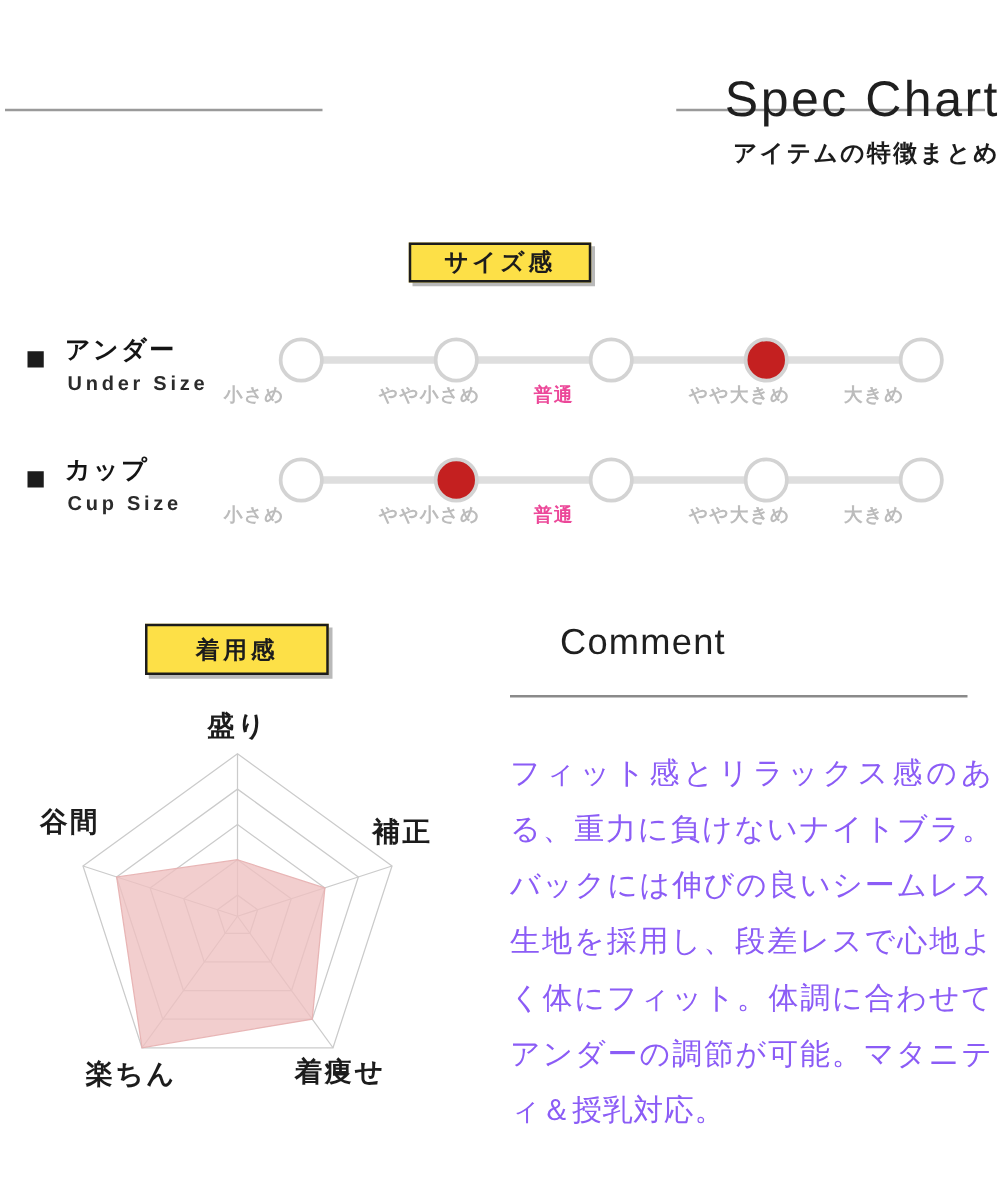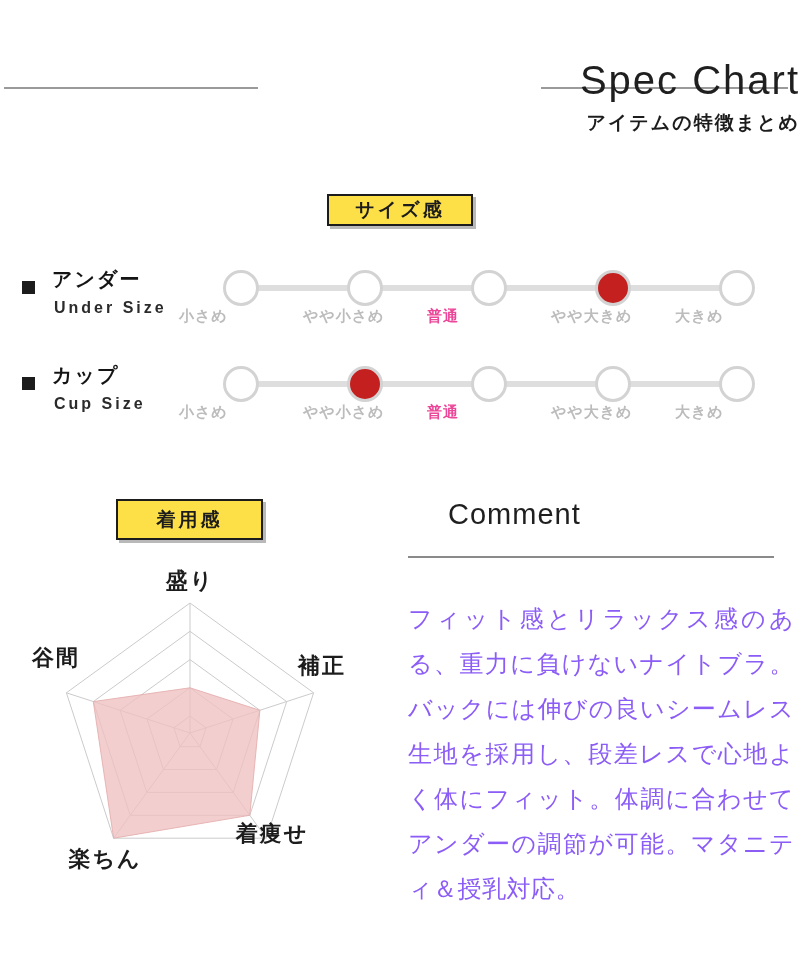--- a/index.html
+++ b/index.html
@@ -105,16 +105,16 @@
         <polygon points="160.0,112.8 229.9,135.3 219.8,240.3 83.6,263.2 63.3,126.6" fill="rgba(238,192,192,0.78)" stroke="rgba(230,175,175,0.9)" stroke-width="1"></polygon>
       </svg>
     </div>
 
   <div class="comment-head">Comment</div>
   <div class="comment-rule"></div>
   <div class="comment-body">フィット感とリラックス感のある、重力に負けないナイトブラ。バックには伸びの良いシームレス生地を採用し、段差レスで心地よく体にフィット。体調に合わせてアンダーの調節が可能。マタニティ＆授乳対応。</div>
 
 <div class="axis-label" style="left: 190px; top: 581px;">盛り</div>
     <div class="axis-label" style="left: 322px; top: 666px;">補正</div>
-    <div class="axis-label" style="left: 272px; top: 834px;">着痩せ</div>
+    <div class="axis-label" style="left: 272px; top: 858px;">着痩せ</div>
     <div class="axis-label" style="left: 105px; top: 859px;">楽ちん</div>
     <div class="axis-label" style="left: 56px; top: 658px;">谷間</div>
   </div>
 
 </body></html>

